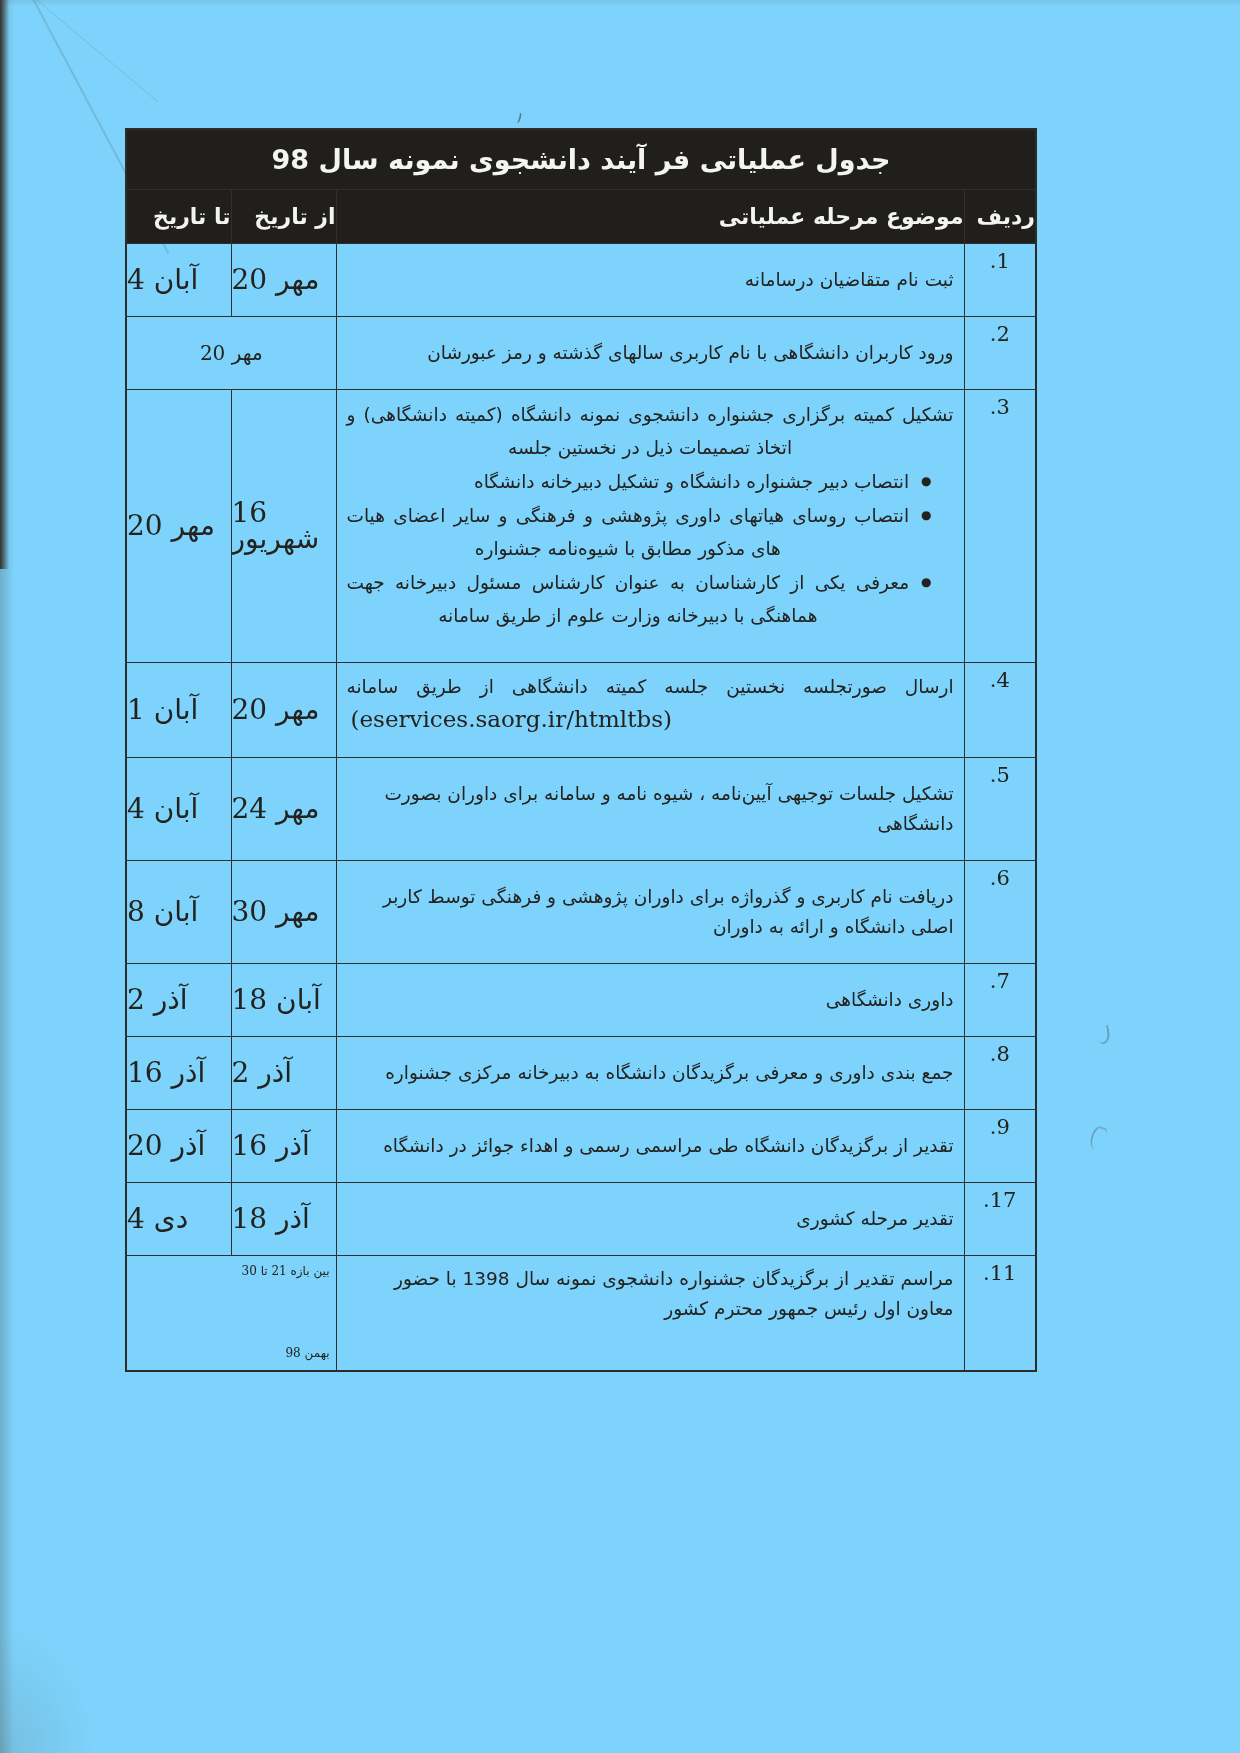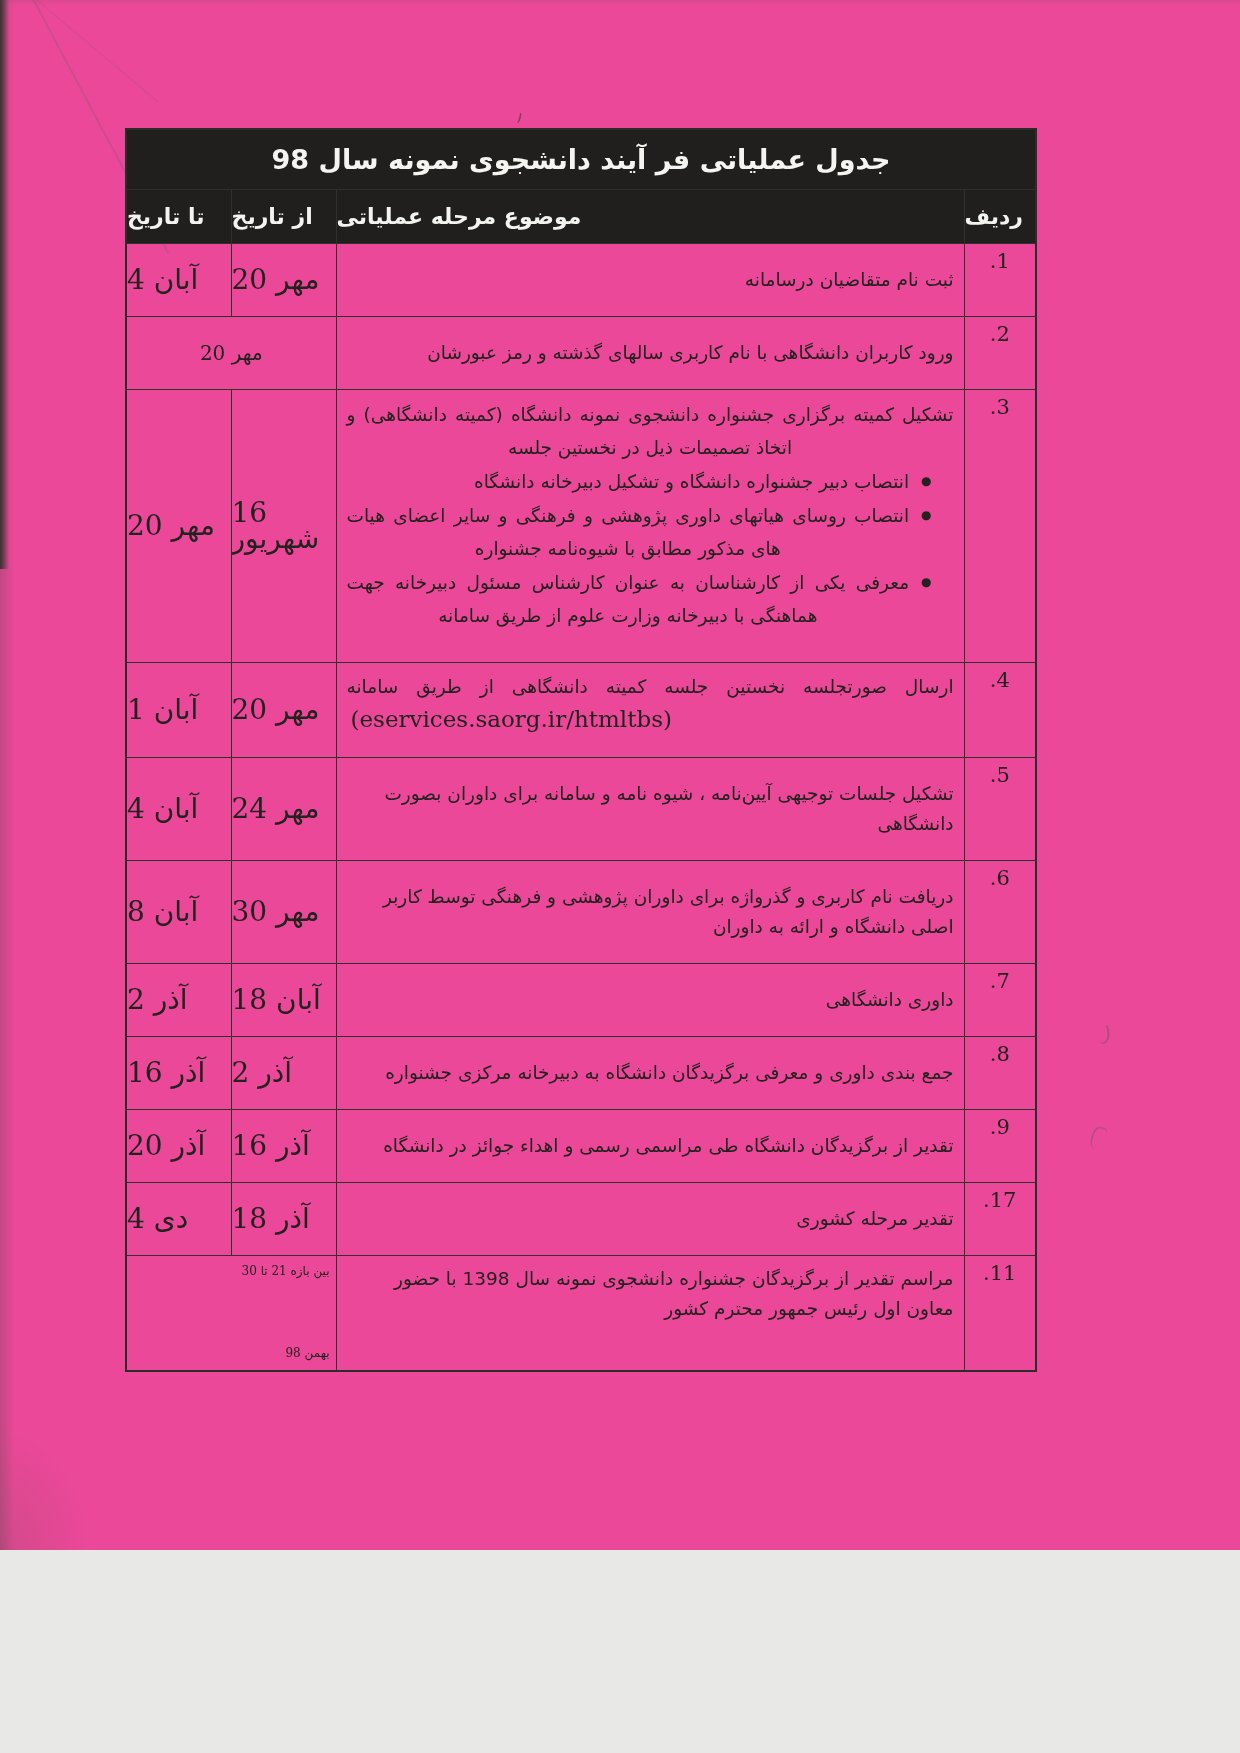--- a/index.html
+++ b/index.html
@@ -1,19 +1,19 @@
 <!DOCTYPE html>
 <html lang="fa"><head>
 <meta charset="utf-8">
 <style>
   html,body{margin:0;padding:0;}
   body{background:#e8e8e6;}
   .page{
-    position:relative; width:1240px; height:1550px;
-    background:#ec4899; overflow:hidden;
+    position:relative; width:1240px; height:1753px;
+    background:#7dd3fc; overflow:hidden;
     font-family:"DejaVu Serif","DejaVu Sans",sans-serif;
     color:#23221e;
     text-decoration:underline;
   }
   
   .art{position:absolute; pointer-events:none;}
   .edge-left-strong{left:0;top:-6px;width:9px;height:575px;
     background:linear-gradient(to right,#2e2e2a 0%,rgba(46,46,42,.55) 45%,rgba(46,46,42,0) 100%);}
   .edge-left-soft{left:0;top:0;width:14px;height:100%;
     background:linear-gradient(to right,rgba(70,70,62,.26),rgba(70,70,62,0));}
@@ -39,21 +39,21 @@
   }
   .sched th,.sched td{border:1.5px solid #30302c; padding:0; overflow:hidden;}
   .title-cell{
     background:#201f1d; color:#f4f4f0; height:59px;
     font-family:"DejaVu Sans",sans-serif; font-weight:bold; font-size:27px;
     text-align:center; vertical-align:middle; border-bottom:1px solid #5a5a56;
   }
   .head-row th{
     background:#201f1d; color:#f3f3ef; height:53px;
     font-family:"DejaVu Sans",sans-serif; font-weight:bold; font-size:22px;
-    text-align:left; vertical-align:middle;
+    text-align:right; vertical-align:middle;
   }
   tr.r1{height:41px;} tr.r2{height:42px;} tr.r3{height:273px;} tr.r4{height:71px;}
   tr.r5{height:42px;} tr.r6{height:72px;} tr.r7{height:42px;} tr.r8{height:42px;}
   tr.r9{height:42px;} tr.r10{height:42px;} tr.r11{height:111px;}
   td.no{
     text-align:center; vertical-align:top; padding-top:5px;
     font-size:21px;
   }
   td.subj{
     font-family:"DejaVu Sans",sans-serif;

